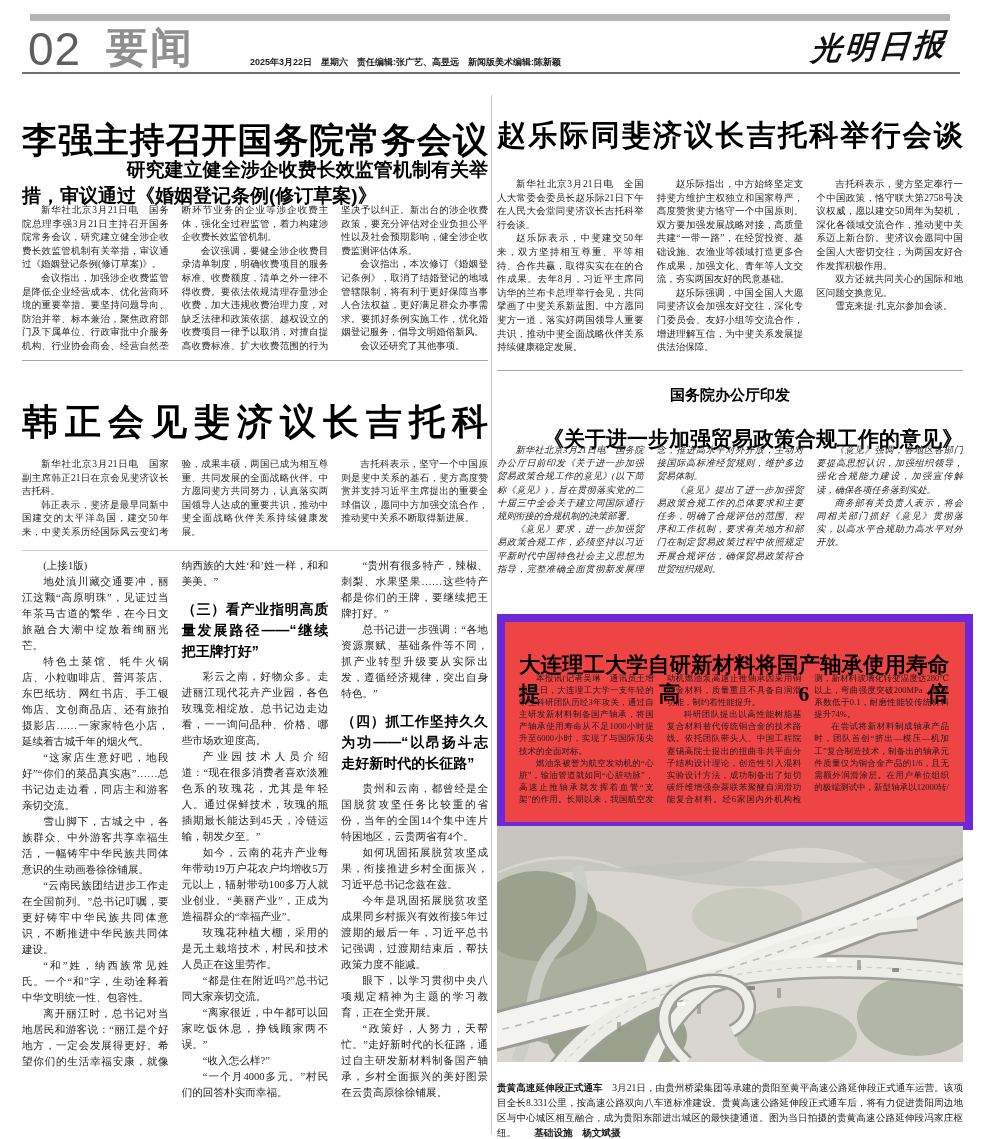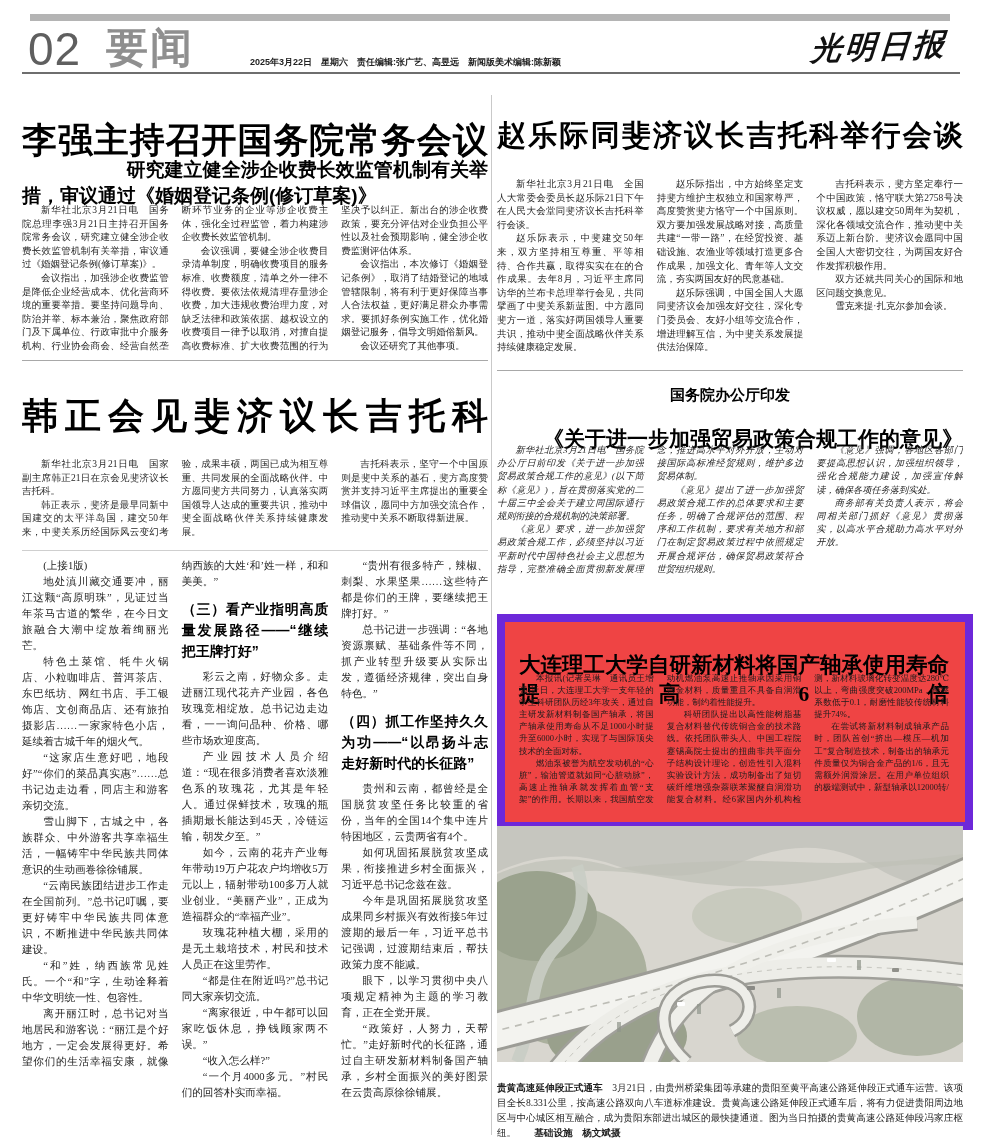--- a/index.html
+++ b/index.html
@@ -76,21 +76,21 @@
           <p>会议指出，加强涉企收费监管是降低企业经营成本、优化营商环境的重要举措。要坚持问题导向、防治并举、标本兼治，聚焦政府部门及下属单位、行政审批中介服务机构、行业协会商会、经营自然垄断环节业务的企业等涉企收费主体，强化全过程监管，着力构建涉企收费长效监管机制。</p>
           <p>会议强调，要健全涉企收费目录清单制度，明确收费项目的服务标准、收费额度，清单之外一律不得收费。要依法依规清理存量涉企收费，加大违规收费治理力度，对缺乏法律和政策依据、越权设立的收费项目一律予以取消，对擅自提高收费标准、扩大收费范围的行为坚决予以纠正。新出台的涉企收费政策，要充分评估对企业负担公平性以及社会预期影响，健全涉企收费监测评估体系。</p>
           <p>会议指出，本次修订《婚姻登记条例》，取消了结婚登记的地域管辖限制，将有利于更好保障当事人合法权益，更好满足群众办事需求。要抓好条例实施工作，优化婚姻登记服务，倡导文明婚俗新风。</p>
           <p>会议还研究了其他事项。</p>
         </div>
     </article>
 
     <div class="hrule" style="top:268px;"></div>
 
     <article>
-      <h1 class="headline" style="top:280px;font-size:36px;">韩正会见斐济议长吉托科</h1>
+      <h1 class="headline" style="top:286px;font-size:36px;">韩正会见斐济议长吉托科</h1>
       <div class="body b-sm" style="top:366px;height:86px;">
           <p>新华社北京3月21日电　国家副主席韩正21日在京会见斐济议长吉托科。</p>
           <p>韩正表示，斐济是最早同新中国建交的太平洋岛国，建交50年来，中斐关系历经国际风云变幻考验，成果丰硕，两国已成为相互尊重、共同发展的全面战略伙伴。中方愿同斐方共同努力，认真落实两国领导人达成的重要共识，推动中斐全面战略伙伴关系持续健康发展。</p>
           <p>吉托科表示，坚守一个中国原则是斐中关系的基石，斐方高度赞赏并支持习近平主席提出的重要全球倡议，愿同中方加强交流合作，推动斐中关系不断取得新进展。</p>
         </div>
     </article>
 
     <div class="hrule" style="top:458px;background:#cfcfcf;"></div>
 
     <article>

